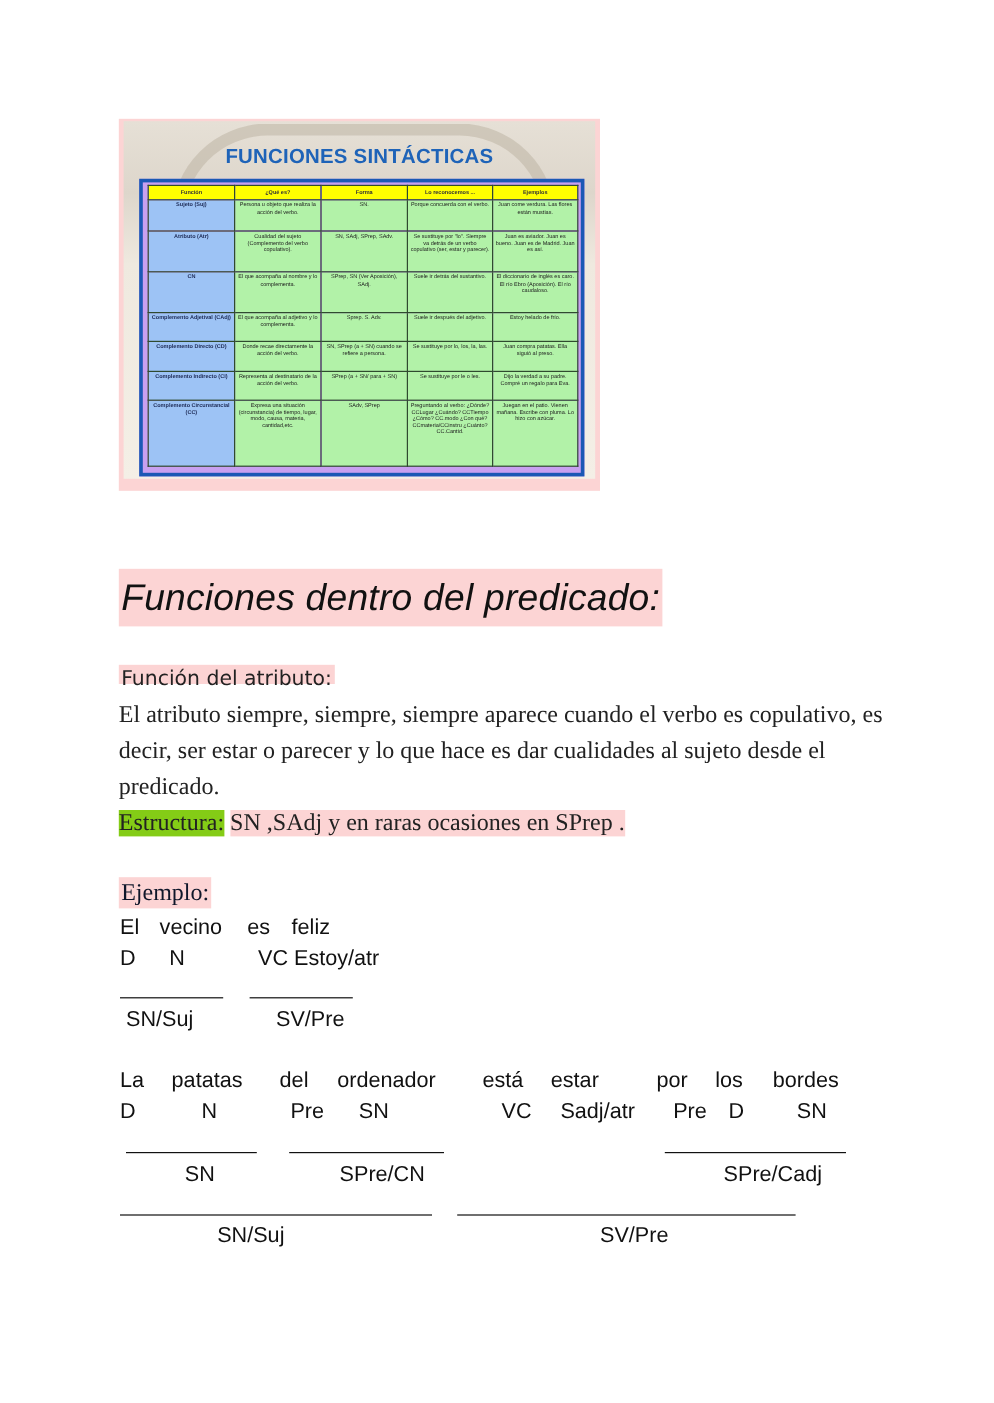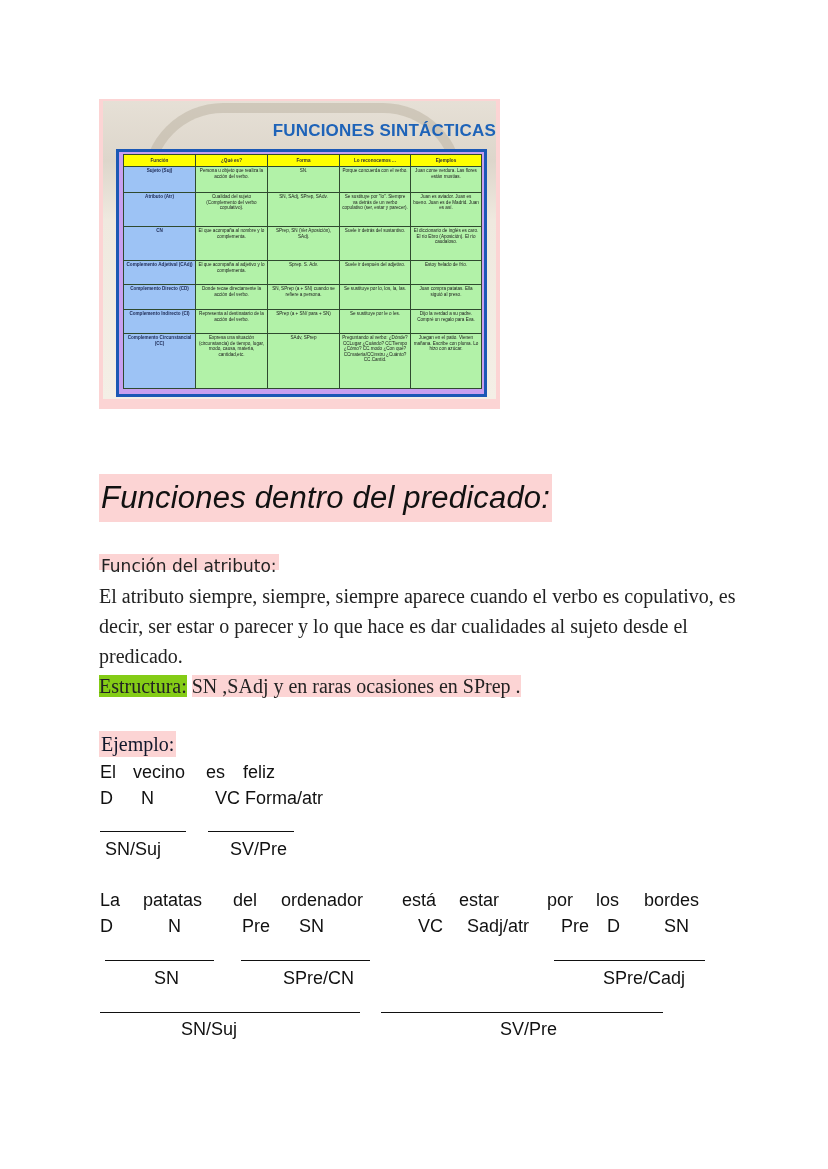--- a/index.html
+++ b/index.html
@@ -3,21 +3,21 @@
 <meta charset="utf-8">
 <style>
   html, body { margin:0; padding:0; background:#ffffff; }
   body { width:828px; height:1169px; position:relative; overflow:hidden; font-family:"Liberation Sans", sans-serif; color:#111; }
 
   
   .img-frame { position:absolute; left:99px; top:99px; width:401px; height:310px; background:#fcd4d4; }
   .img-inner { position:absolute; left:4px; top:2px; width:393px; height:298px;
     background:linear-gradient(180deg,#e6e0d6 0%,#ddd6cb 20%,#efe9df 40%,#f4efe6 100%); }
   .img-arch { position:absolute; left:40px; top:2px; width:300px; height:70px; border:10px solid rgba(190,180,165,0.55); border-bottom:none; border-radius:150px 150px 0 0; }
-  .img-title { position:absolute; left:0; width:100%; top:20px; text-align:right; font-family:"Liberation Sans", sans-serif; font-weight:bold; color:#1e63b8; font-size:17px; letter-spacing:0.2px; }
+  .img-title { position:absolute; left:0; width:100%; top:20px; text-align:center; font-family:"Liberation Sans", sans-serif; font-weight:bold; color:#1e63b8; font-size:17px; letter-spacing:0.2px; }
   .tbl-wrap { position:absolute; left:13px; top:48px; width:371px; height:248px; background:#c8a0f0; border:3px solid #1b58b5; box-sizing:border-box; }
   table.fs { position:absolute; left:4px; top:2px; width:358px; border-collapse:collapse; table-layout:fixed; }
   table.fs td, table.fs th { border:1px solid #2f4a2f; font-size:4.6px; line-height:5.6px; padding:1px 2px; text-align:center; vertical-align:top; color:#1c1c1c; overflow:hidden; }
   table.fs th { background:#ffff00; height:9px; font-weight:bold; color:#333; vertical-align:middle; }
   table.fs td.fn { background:#9dc3f5; font-weight:bold; color:#1d2a55; }
   table.fs td.cell { background:#b2f2a8; }
 
   
   .h1 { position:absolute; left:99px; top:474px; height:48px; padding:0 2px 0 2px; background:#fcd4d4;
         font-family:Liberation Sans, sans-serif; font-style:italic; font-size:31px; line-height:48px; color:#111; letter-spacing:0.2px; }
@@ -123,21 +123,21 @@
 <div class="ejemplo">Ejemplo:</div>
 
 <div>
   <span class="ana" style="left:100px;top:761px">El</span>
   <span class="ana" style="left:133px;top:761px">vecino</span>
   <span class="ana" style="left:206px;top:761px">es</span>
   <span class="ana" style="left:243px;top:761px">feliz</span>
 
   <span class="ana" style="left:100px;top:787px">D</span>
   <span class="ana" style="left:141px;top:787px">N</span>
-  <span class="ana" style="left:215px;top:787px">VC Forma/atr</span>
+  <span class="ana" style="left:215px;top:787px">VC Estoy/atr</span>
 
   <div class="rule" style="left:100px;top:831px;width:86px"></div>
   <div class="rule" style="left:208px;top:831px;width:86px"></div>
 
   <span class="ana" style="left:105px;top:838px">SN/Suj</span>
   <span class="ana" style="left:230px;top:838px">SV/Pre</span>
 </div>
 
 <div>
   <span class="ana" style="left:100px;top:889px">La</span>

